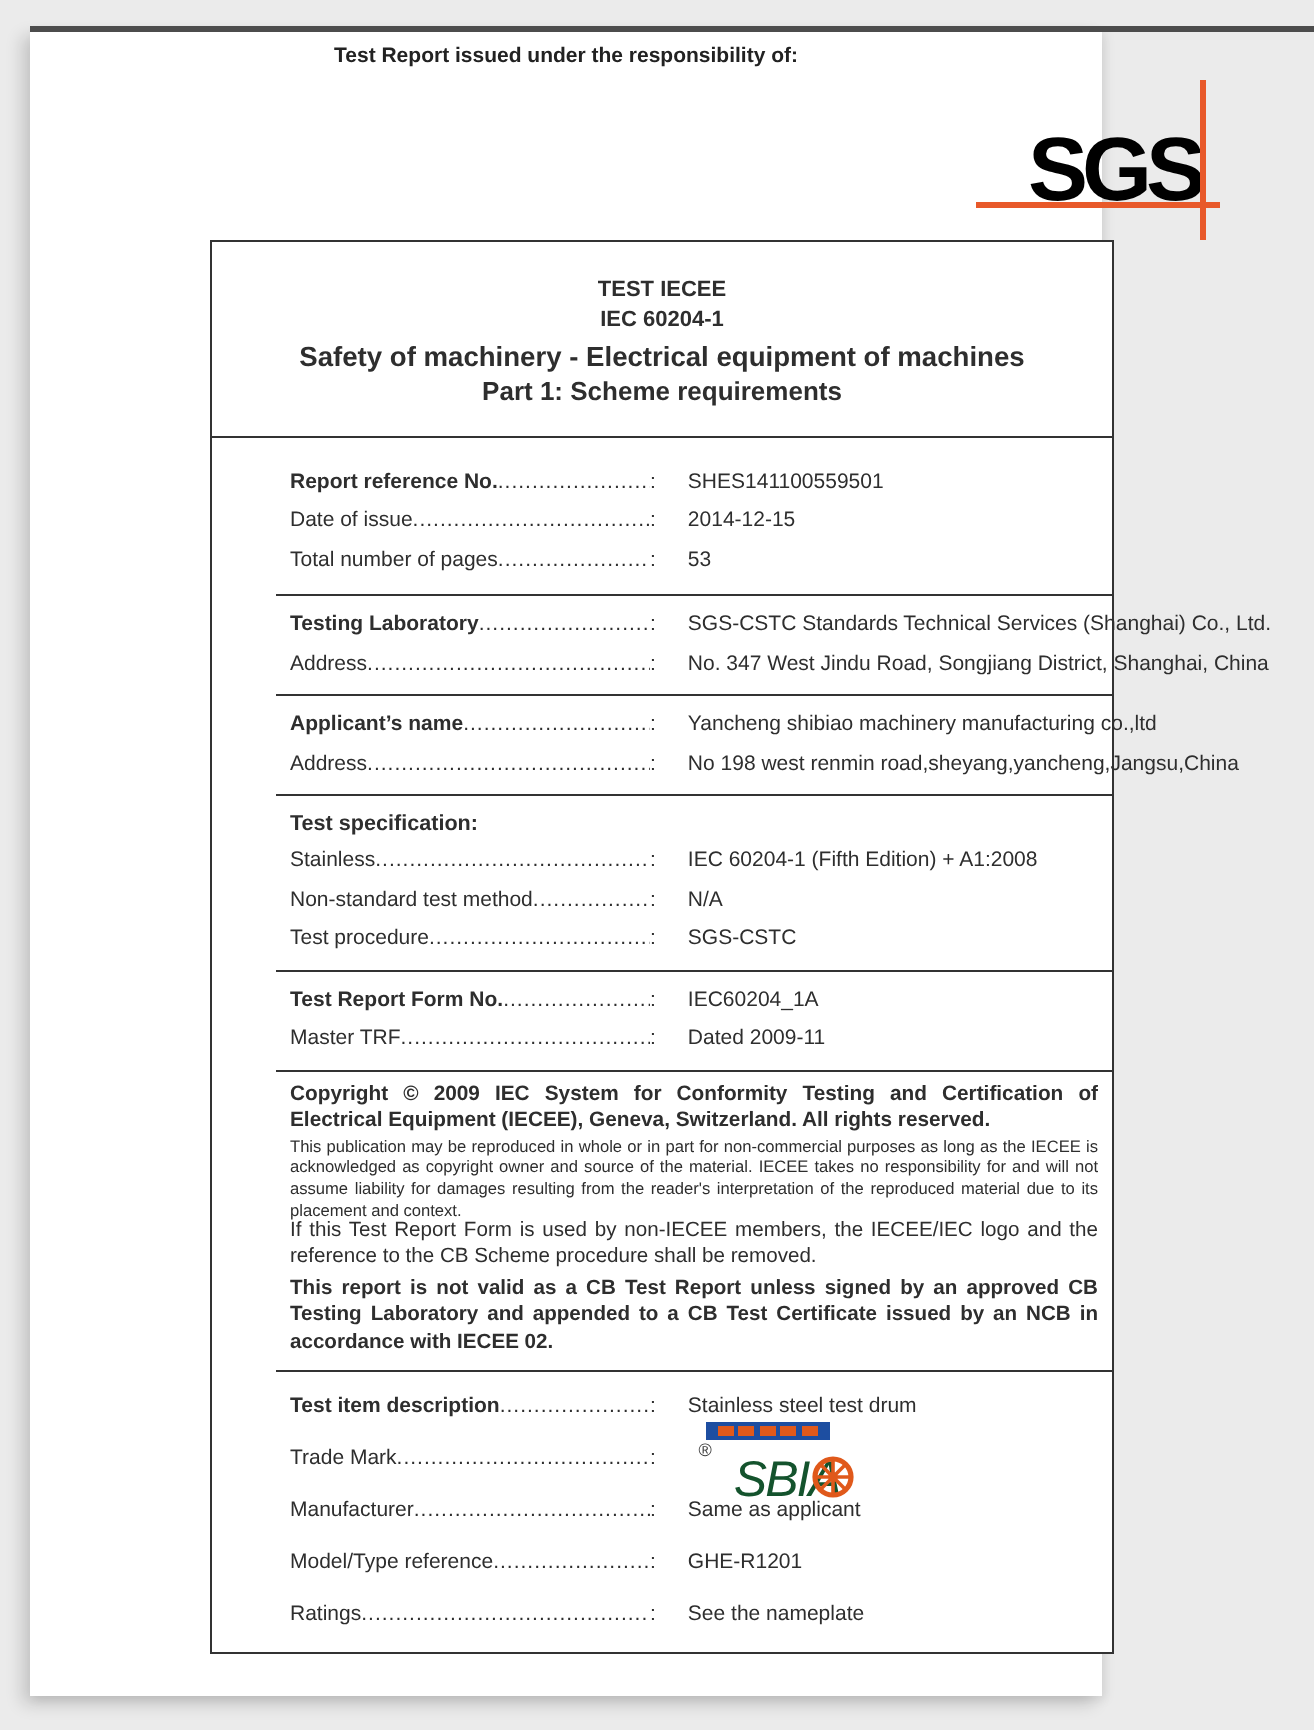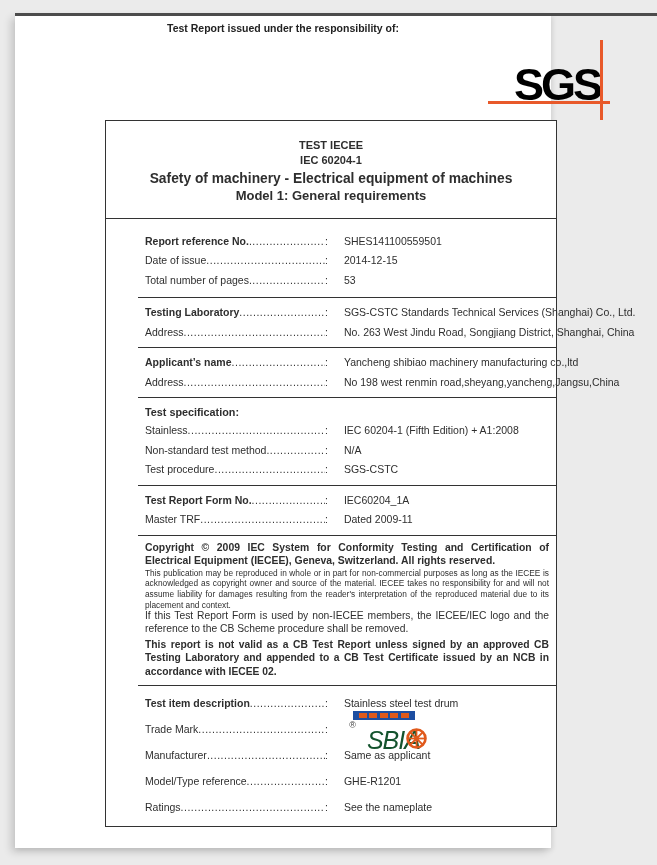--- a/index.html
+++ b/index.html
@@ -104,21 +104,21 @@
     <span class="sgs-hline"></span>
     <span class="sgs-vline"></span>
   </div>
 
   <div class="doc-table">
 
     <div class="title-block">
       <div class="t-sm">TEST IECEE</div>
       <div class="t-sm">IEC 60204-1</div>
       <div class="t-lg">Safety of machinery - Electrical equipment of machines</div>
-      <div class="t-md">Model 1: General requirements</div>
+      <div class="t-md">Part 1: Scheme requirements</div>
     </div>
 
     <div class="sec sec-a">
       <div class="row">
         <span class="lead">
             <span class="lbl b">Report reference No.</span>
             <span class="dots"></span>
           </span>
           <span class="colon"></span>
         <span class="val">SHES141100559501</span>
@@ -149,21 +149,21 @@
           </span>
           <span class="colon"></span>
         <span class="val">SGS-CSTC Standards Technical Services (Shanghai) Co., Ltd.</span>
       </div>
       <div class="row">
         <span class="lead">
             <span class="lbl">Address</span>
             <span class="dots"></span>
           </span>
           <span class="colon"></span>
-        <span class="val">No. 263 West Jindu Road, Songjiang District, Shanghai, China</span>
+        <span class="val">No. 347 West Jindu Road, Songjiang District, Shanghai, China</span>
       </div>
     </div>
 
     <div class="sec">
       <div class="row">
         <span class="lead">
             <span class="lbl b">Applicant’s name</span>
             <span class="dots"></span>
           </span>
           <span class="colon"></span>

